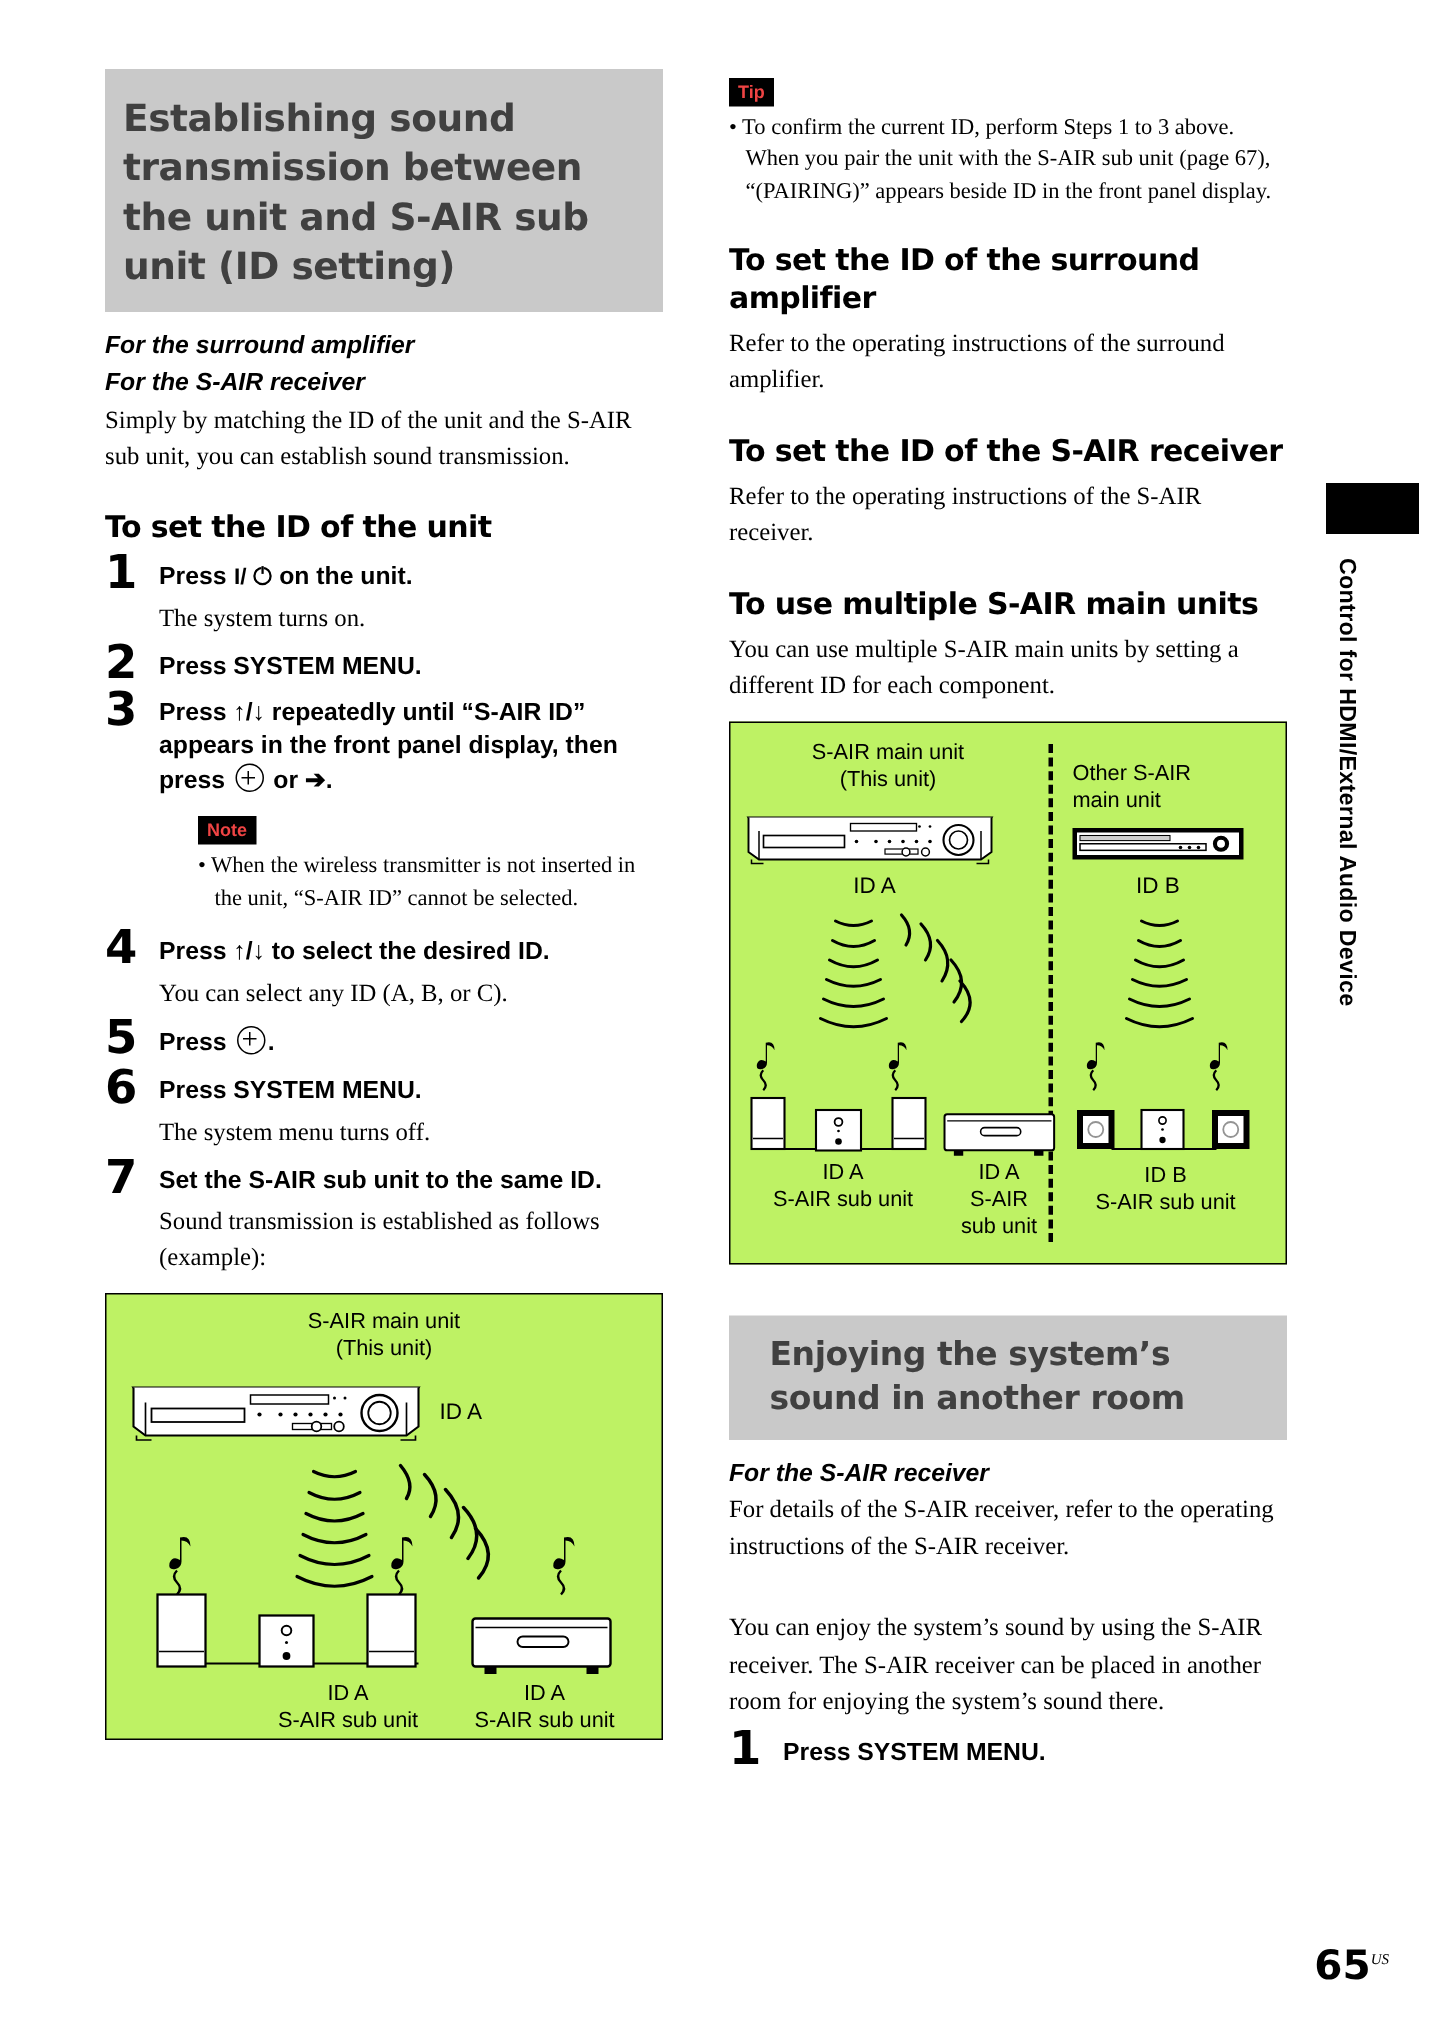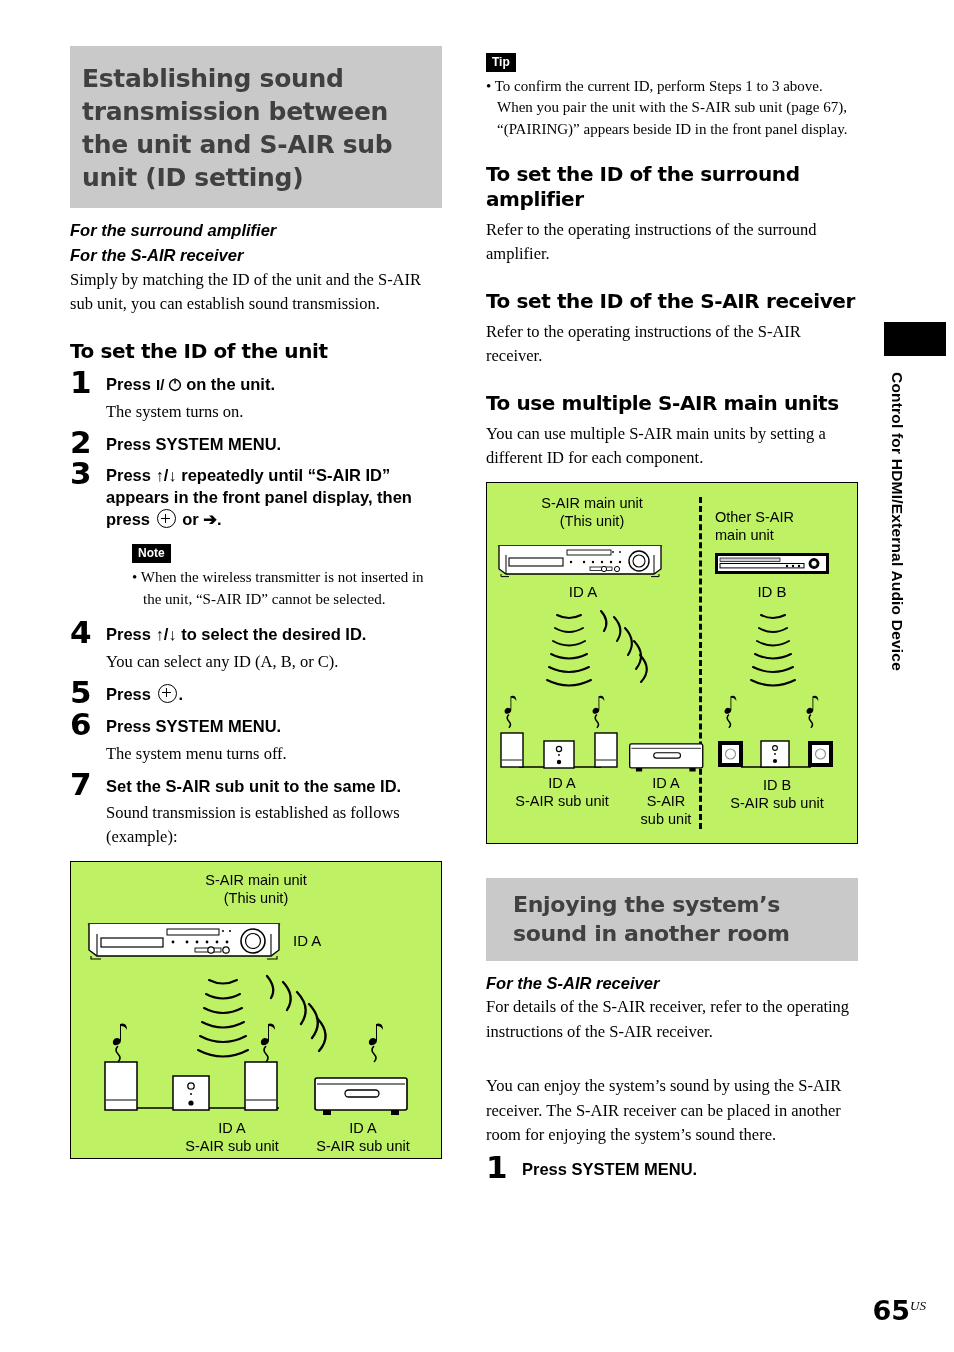--- a/index.html
+++ b/index.html
@@ -65,21 +65,21 @@
   .ckey{
     display:inline-block;width:17px;height:17px;border:1.4px solid #000;
     border-radius:50%;position:relative;vertical-align:-3px;margin:0 2px;
   }
   .ckey::before{content:"";position:absolute;left:3.5px;top:7.3px;width:9px;height:1.4px;background:#000;}
   .ckey::after{content:"";position:absolute;left:7.3px;top:3.5px;width:1.4px;height:9px;background:#000;}
   .pwr{display:inline-block;vertical-align:-2px;}
 
   
   .badge{
-    display:inline-block;background:#000;color:#ffffff;
+    display:inline-block;background:#000;color:#ef4444;
     font-family:"Liberation Sans",sans-serif;font-weight:bold;
     font-size:12px;line-height:1;padding:3px 6px 4px 6px;
   }
   .noteblock{margin-top:12px;}
   .noteblock ul{margin:4px 0 0 0;padding:0;list-style:none;}
   .noteblock li{
     font-family:"Liberation Serif",serif;font-size:15px;line-height:1.42;
     padding-left:11px;text-indent:-11px;
   }
   .noteblock li::before{content:"• ";}
@@ -108,21 +108,21 @@
     writing-mode:vertical-rl;
     font-family:"Liberation Sans",sans-serif;
     font-weight:bold;font-size:15.5px;letter-spacing:.2px;white-space:nowrap;
   }
 
   
   .folio{
     position:absolute;right:28px;bottom:26px;
     font-family:"DejaVu Sans",sans-serif;font-weight:bold;font-size:27px;
   }
-  .folio sup{font-family:"Liberation Serif",serif;font-weight:normal;font-size:13px;font-style:italic;}
+  .folio sup{font-family:"Liberation Serif",serif;font-weight:normal;font-size:10px;font-style:italic;}
 </style>
 </head>
 <body>
 
 <div class="page">
 
   <div class="col-left">
 
     <div class="gray-head">Establishing sound transmission between the unit and S-AIR sub unit (ID setting)</div>
 

